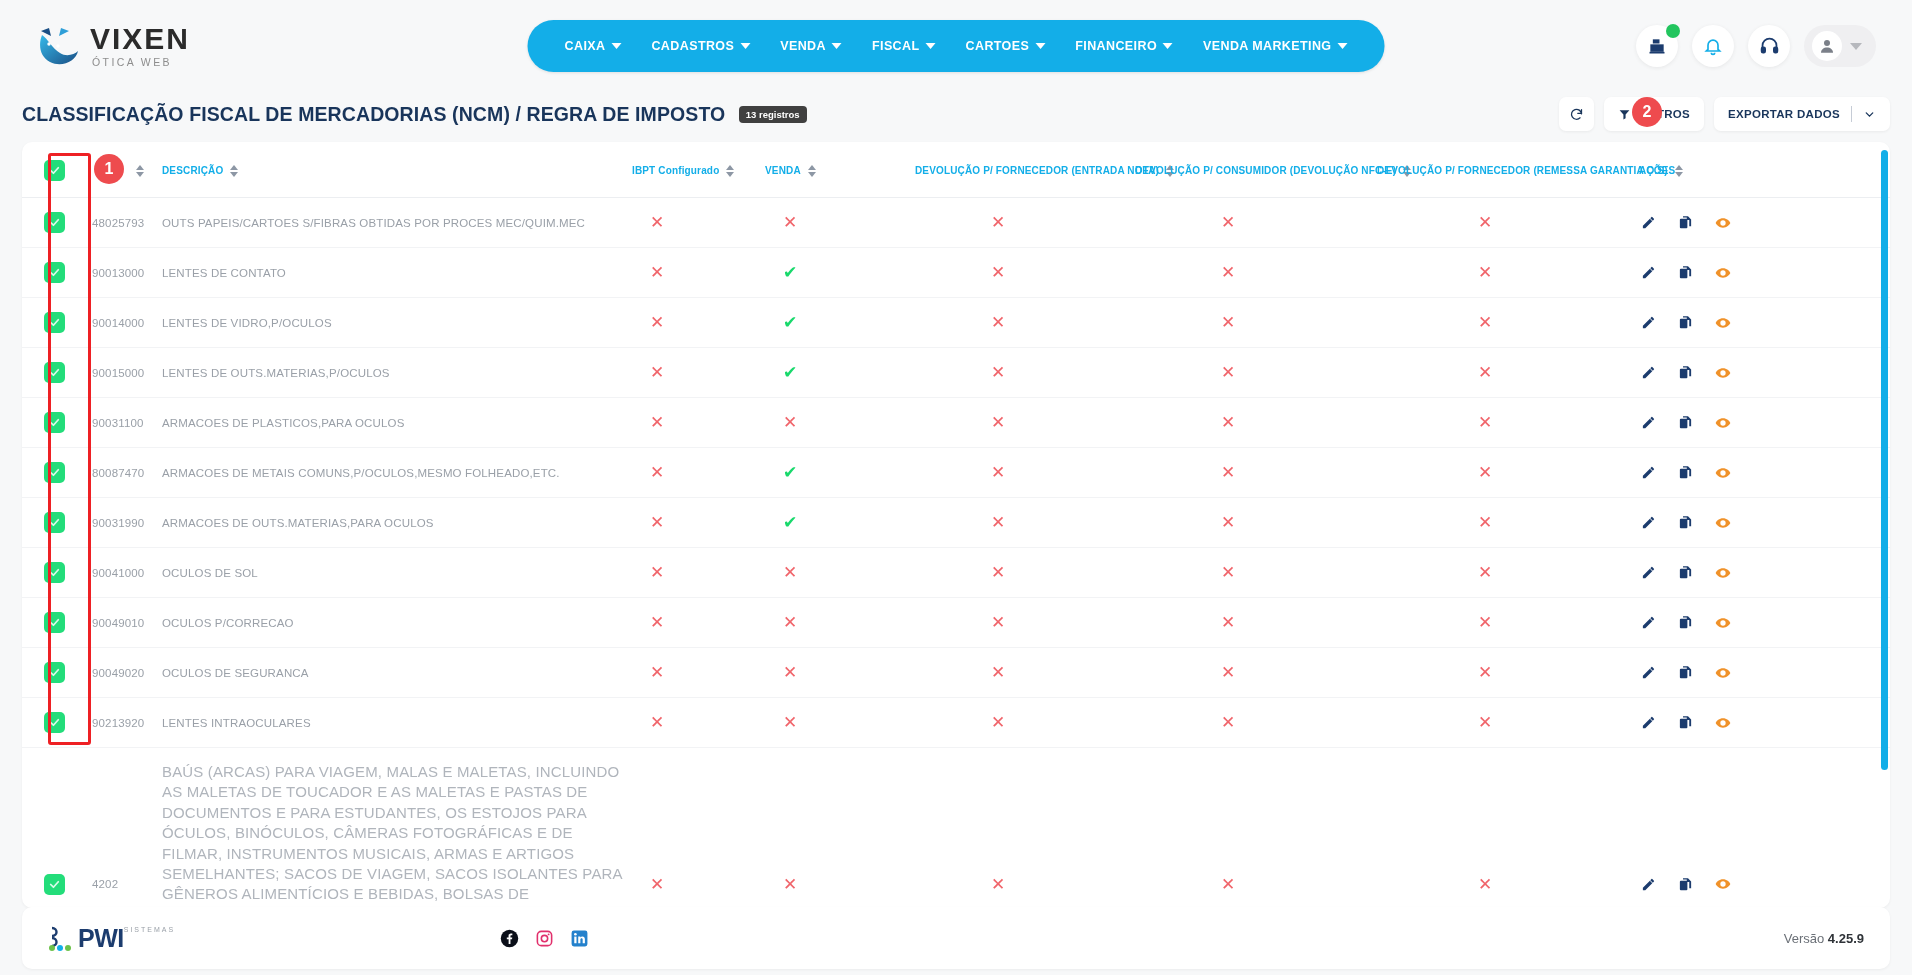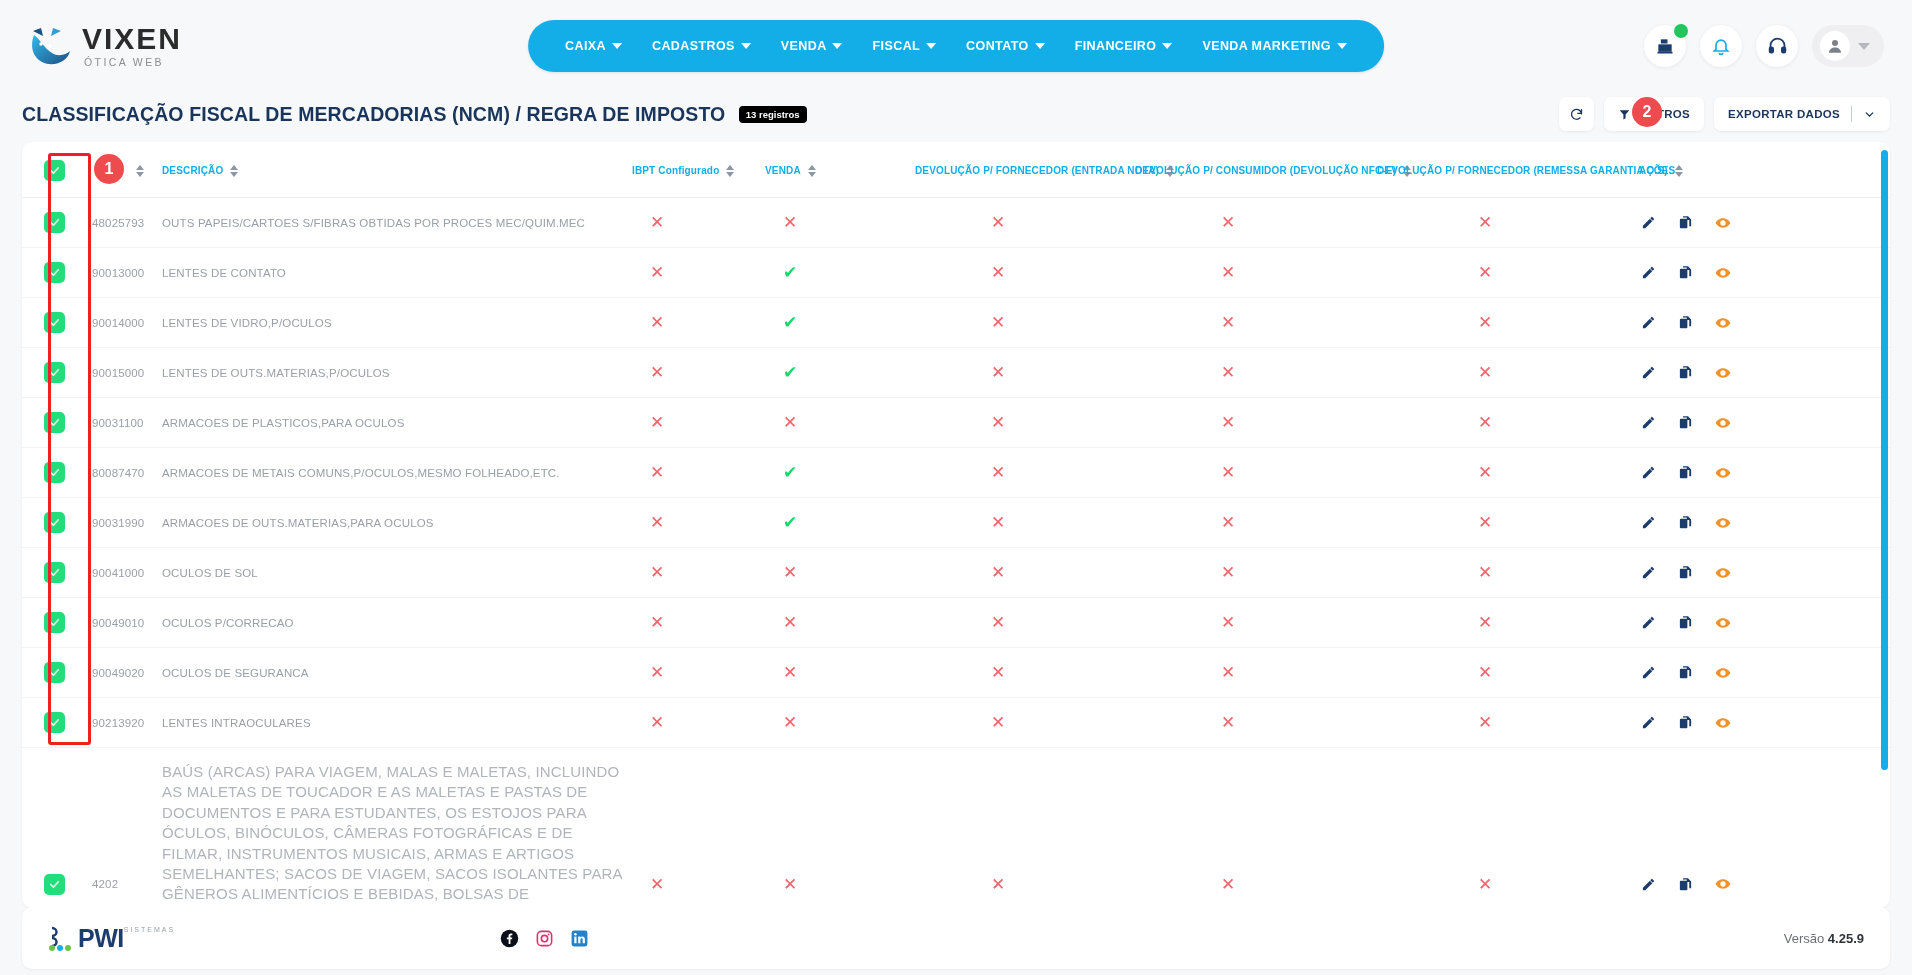--- a/index.html
+++ b/index.html
@@ -8,21 +8,21 @@
     font-family: "Liberation Sans", sans-serif;
     background: #f7f8f9;
     overflow: hidden;
   }
 
   
   .topbar {
     height: 92px;
     display: flex;
     align-items: center;
-    padding: 0 28px;
+    padding: 0 36px;
     background: #f7f8f9;
     position: relative;
   }
   .logo-wrap { display: flex; align-items: center; gap: 8px; }
   .logo-fox { width: 46px; height: 42px; flex: none; }
   .logo-text { display: flex; flex-direction: column; line-height: 1; }
   .logo-title {
     font-size: 30px; font-weight: 700; color: #2b2b2b;
     letter-spacing: 2px;
   }
@@ -104,21 +104,21 @@
     gap: 12px;
   }
   .page-title {
     font-size: 19.5px;
     font-weight: 700;
     color: #19355b;
     letter-spacing: .1px;
     white-space: nowrap;
   }
   .count-badge {
-    background: #000000;
+    background: #404040;
     color: #fff;
     font-size: 9.5px;
     font-weight: 700;
     padding: 3px 7px;
     border-radius: 4px;
     margin-left: 9px;
     position: relative;
     top: -3px;
     white-space: nowrap;
   }
@@ -339,21 +339,21 @@
     </div>
     <div class="nav-item">
       <span>VENDA</span>
       <i class="caret-dn"></i>
     </div>
     <div class="nav-item">
       <span>FISCAL</span>
       <i class="caret-dn"></i>
     </div>
     <div class="nav-item">
-      <span>CONTATO</span>
+      <span>CARTOES</span>
       <i class="caret-dn"></i>
     </div>
     <div class="nav-item">
       <span>FINANCEIRO</span>
       <i class="caret-dn"></i>
     </div>
     <div class="nav-item">
       <span>VENDA MARKETING</span>
       <i class="caret-dn"></i>
     </div>

